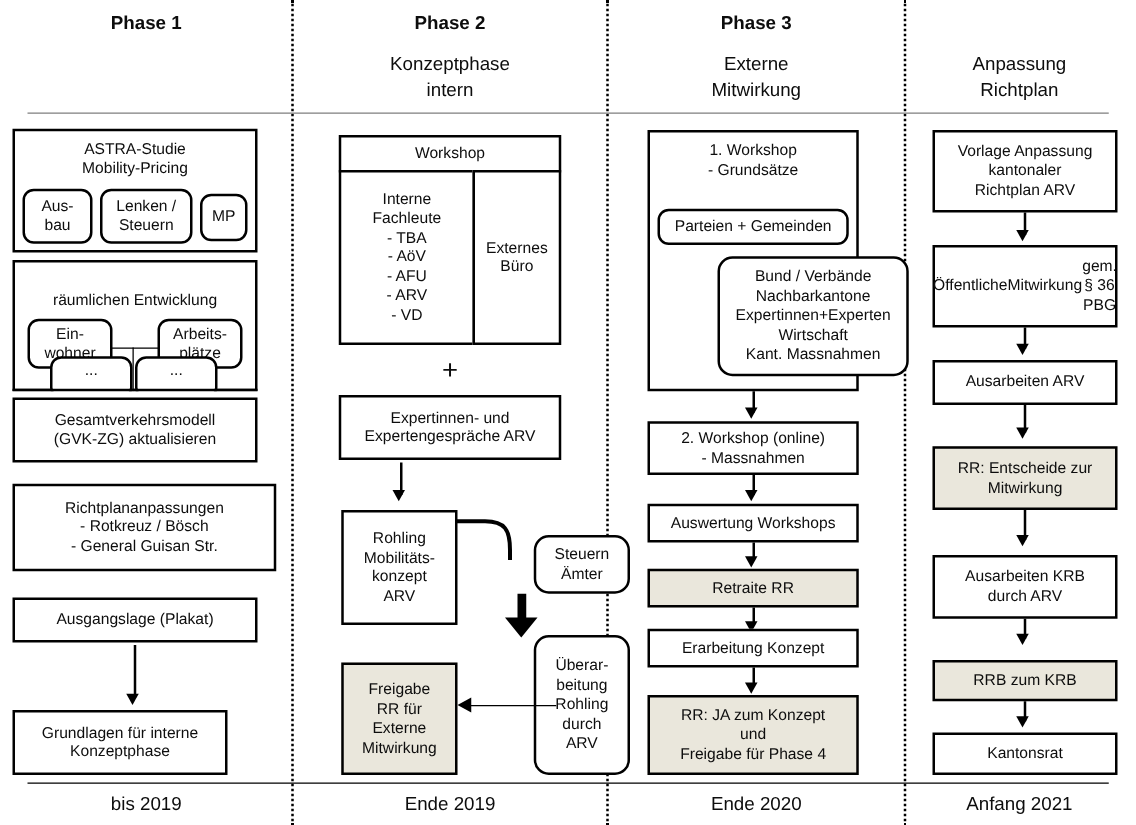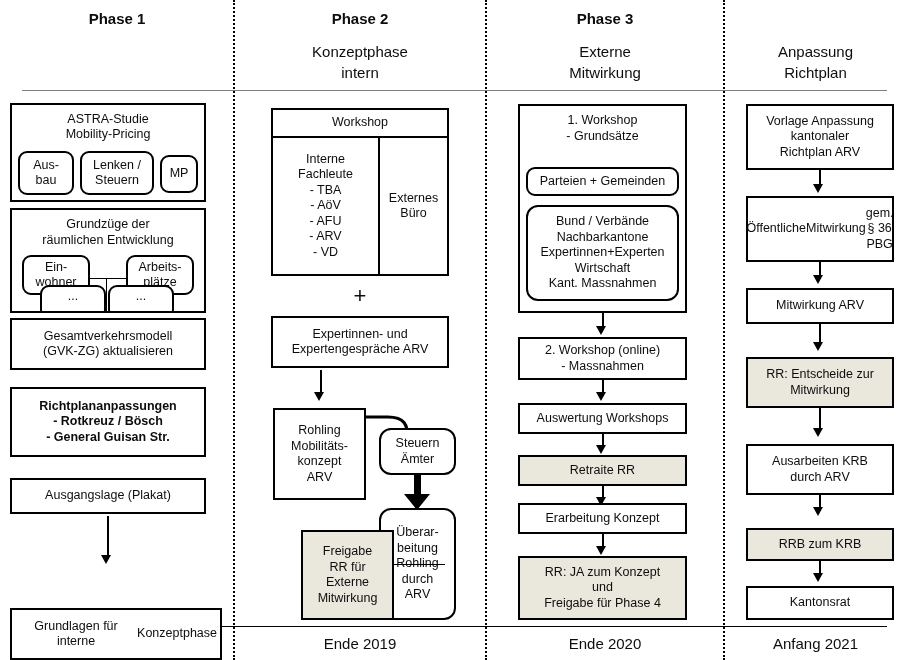--- a/index.html
+++ b/index.html
@@ -22,21 +22,21 @@
 
   
   .node{
     position:absolute;box-sizing:border-box;
     border:2.2px solid #000;background:#fff;
     display:flex;align-items:center;justify-content:center;text-align:center;
     font-size:12.5px;line-height:15.5px;padding:2px 3px;
   }
   .node.shaded{background:#eae7dc;}
   .node.round{border-radius:9px;}
-  .node.round-lg{border-radius:12px;}
+  .node.round-lg{border-radius:12px;margin-left:48px;}
   .node.thin{border-width:2px;}
   .node.group{display:block;align-items:stretch;padding:0;}
 
   
   .grp-title{position:absolute;left:0;right:0;text-align:center;font-size:12.5px;line-height:15.5px;}
 
   
   .vline{position:absolute;width:0;border-left:1.6px solid #000;}
   .hline{position:absolute;height:0;border-top:1.6px solid #000;}
   .arrow-down{position:absolute;width:0;height:0;
@@ -88,21 +88,20 @@
   </div>
   <div class="node round thin" style="left:80px;top:151px;width:74px;height:44px;flex-direction:column;">
     <span>Lenken /</span>
     <span>Steuern</span>
   </div>
   <div class="node round thin" style="left:160px;top:155px;width:38px;height:38px;">
     <span>MP</span>
   </div>
 
   <div class="node group" style="left:10px;top:208px;width:196px;height:105px;overflow:hidden;">
-    <div class="grp-title" style="top:7px;">Grundzüge der</div>
     <div class="grp-title" style="top:23px;">räumlichen Entwicklung</div>
   </div>
 
   <div class="hline" style="left:82px;top:278px;width:50px;"></div>
   <div class="vline" style="left:106px;top:278px;height:35px;"></div>
   <div class="vline" style="left:45px;top:278px;height:35px;"></div>
   <div class="vline" style="left:168px;top:278px;height:35px;"></div>
 
   <div class="node round thin" style="left:22px;top:255px;width:68px;height:40px;flex-direction:column;">
     <span>Ein-</span>
@@ -120,34 +119,34 @@
   </div>
 
   <div style="position:absolute;left:8px;top:313px;width:200px;height:8px;background:#fff;"></div>
   <div class="hline" style="left:10px;top:311px;width:196px;border-top-width:2.2px;"></div>
 
   <div class="node" style="left:10px;top:318px;width:196px;height:52px;flex-direction:column;">
     <span>Gesamtverkehrsmodell</span>
     <span>(GVK-ZG) aktualisieren</span>
   </div>
 
-  <div class="node" style="left:10px;top:387px;width:196px;height:70px;flex-direction:column;font-weight:bold;">
+  <div class="node" style="left:10px;top:387px;width:211px;height:70px;flex-direction:column;">
     <span>Richtplananpassungen</span>
     <span>- Rotkreuz / Bösch</span>
     <span>- General Guisan Str.</span>
   </div>
 
   <div class="node" style="left:10px;top:478px;width:196px;height:36px;">
     <span>Ausgangslage (Plakat)</span>
   </div>
 
   <div class="vline" style="left:107px;top:516px;height:42px;border-left-width:2.4px;"></div>
   <div class="arrow-down" style="left:101px;top:555px;"></div>
 
-  <div class="node" style="left:10px;top:568px;width:212px;height:52px;margin-top:40px;">
+  <div class="node" style="left:10px;top:568px;width:172px;height:52px;flex-direction:column;">
     <span>Grundlagen für interne</span>
     <span>Konzeptphase</span>
   </div>
 
   <div class="node" style="left:271px;top:108px;width:178px;height:30px;">
     <span>Workshop</span>
   </div>
   <div class="node" style="left:271px;top:136px;width:109px;height:140px;flex-direction:column;">
     <span>Interne</span>
     <span>Fachleute</span>
@@ -195,21 +194,21 @@
     <span>Überar-</span>
     <span>beitung</span>
     <span>Rohling</span>
     <span>durch</span>
     <span>ARV</span>
   </div>
 
   <div class="hline" style="left:375px;top:564px;width:70px;"></div>
   <div class="arrow-left" style="left:366px;top:558px;"></div>
 
-  <div class="node shaded" style="left:273px;top:530px;width:93px;height:90px;flex-direction:column;margin-left:28px;">
+  <div class="node shaded" style="left:273px;top:530px;width:93px;height:90px;flex-direction:column;">
     <span>Freigabe</span>
     <span>RR für</span>
     <span>Externe</span>
     <span>Mitwirkung</span>
   </div>
 
   <div class="node group" style="left:518px;top:104px;width:169px;height:209px;">
     <div class="grp-title" style="top:7px;">1. Workshop</div>
     <div class="grp-title" style="top:23px;">- Grundsätze</div>
   </div>
@@ -274,21 +273,21 @@
   <div class="node" style="left:746px;top:196px;width:148px;height:66px;flex-direction:row;">
     <span>Öffentliche</span>
     <span>Mitwirkung</span>
     <span>gem. § 36 PBG</span>
   </div>
 
   <div class="vline" style="left:819px;top:262px;height:17px;border-left-width:2.2px;"></div>
   <div class="arrow-down" style="left:813px;top:275px;"></div>
 
   <div class="node" style="left:746px;top:288px;width:148px;height:36px;">
-    <span>Mitwirkung ARV</span>
+    <span>Ausarbeiten ARV</span>
   </div>
 
   <div class="vline" style="left:819px;top:324px;height:22px;border-left-width:2.2px;"></div>
   <div class="arrow-down" style="left:813px;top:342px;"></div>
 
   <div class="node shaded" style="left:746px;top:357px;width:148px;height:51px;flex-direction:column;">
     <span>RR: Entscheide zur</span>
     <span>Mitwirkung</span>
   </div>
 

